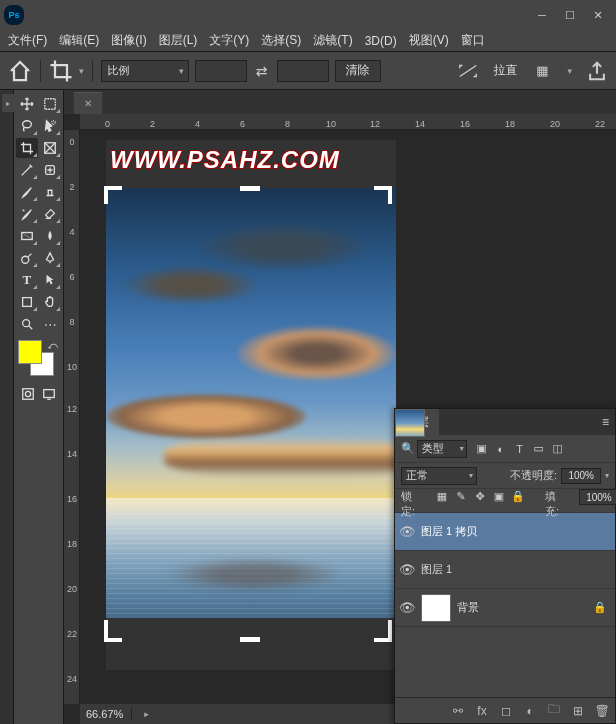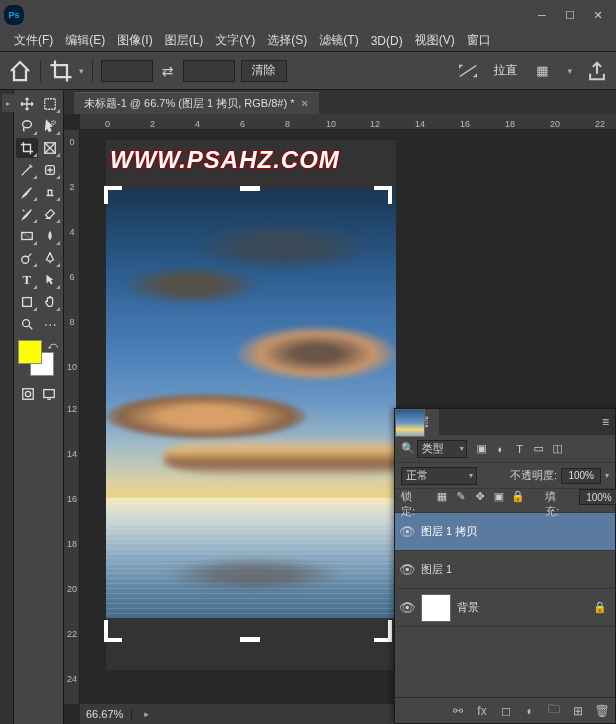--- a/index.html
+++ b/index.html
@@ -1,21 +1,21 @@
 <!DOCTYPE html>
 <html><head>
 <meta charset="utf-8">
 <style>
 * { margin:0; padding:0; box-sizing:border-box; font-family:"Segoe UI",Arial,sans-serif; -webkit-user-select:none; user-select:none; }
 body { width:616px; height:724px; background:#2a2a2a; overflow:hidden; position:relative; }
 .titlebar { height:30px; background:#454545; display:flex; align-items:center; padding:0 4px; }
 .titlebar .ps-logo { width:20px; height:20px; background:#001d34; color:#00a4e4; font-size:9px; font-weight:bold; display:flex; align-items:center; justify-content:center; margin-right:8px; border-radius:8px; }
 .winctrl { margin-left:auto; display:flex; }
 .winctrl span { width:28px; height:30px; display:flex; align-items:center; justify-content:center; color:#ccc; font-size:11px; cursor:pointer; }
-.menubar { height:22px; background:#454545; display:flex; align-items:center; padding:0 8px; border-bottom:1px solid #1a1a1a; }
+.menubar { height:22px; background:#454545; display:flex; align-items:center; padding:0 2px; border-bottom:1px solid #1a1a1a; }
 .menubar span { color:#ddd; font-size:12px; padding:2px 6px; cursor:pointer; }
 .optionsbar { height:38px; background:#454545; display:flex; align-items:center; padding:0 8px; gap:6px; border-bottom:1px solid #1a1a1a; }
 .opt-home { width:24px; height:24px; display:flex; align-items:center; justify-content:center; color:#ddd; }
 .opt-crop { width:24px; height:24px; display:flex; align-items:center; justify-content:center; color:#ddd; }
 .opt-sep { width:1px; height:22px; background:#2a2a2a; margin:0 2px; }
 .opt-select { height:22px; background:#3a3a3a; border:1px solid #222; color:#ddd; font-size:11px; padding:0 20px 0 6px; position:relative; display:flex; align-items:center; }
 .opt-select::after { content:"▾"; position:absolute; right:4px; color:#aaa; font-size:9px; }
 .opt-input { width:52px; height:22px; background:#3a3a3a; border:1px solid #222; color:#ddd; font-size:11px; padding:0 4px; }
 .opt-swap { width:18px; height:18px; color:#ccc; display:flex; align-items:center; justify-content:center; font-size:14px; }
 .opt-btn { height:22px; background:#3a3a3a; border:1px solid #222; color:#ddd; font-size:12px; padding:0 10px; display:flex; align-items:center; cursor:pointer; }
@@ -132,20 +132,21 @@
       </svg>
     </div>
   <div class="opt-sep"></div>
   <div class="opt-crop">
       <svg viewBox="0 0 16 16">
         <path d="M4 1 V12 H15 M1 4 H12 V15" stroke="#ddd" fill="none" stroke-width="1.5"></path>
       </svg>
     </div>
   <span style="color:#aaa;font-size:9px">▾</span>
   <div class="opt-sep"></div>
+  <div class="opt-select" style="width:88px">比例</div>
   <input class="opt-input" style="">
   <div class="opt-swap">⇄</div>
   <input class="opt-input" style="">
   <div class="opt-btn">清除</div>
   <div class="opt-right">
     <div class="opt-icon">
         <svg viewBox="0 0 16 16">
           <path d="M2 12 L14 4 M4 4 H2 V6 M12 12 H14 V10" stroke="#ccc" fill="none"></path>
         </svg>
       </div>
@@ -316,21 +317,20 @@
             <rect x="2" y="3" width="12" height="9"></rect>
             <path d="M6 14 H10"></path>
           </svg>
         </div>
     </div>
   </div>
 
   <div class="canvas-area">
     <div class="doc-tabs">
       <div class="doc-tab">
-        <span>未标题-1 @ 66.7% (图层 1 拷贝, RGB/8#) *</span>
         <span class="x">✕</span>
       </div>
     </div>
 
     <div class="ruler-top">
       <span style="left:25px">0</span>
       <span style="left:70px">2</span>
       <span style="left:115px">4</span>
       <span style="left:160px">6</span>
       <span style="left:205px">8</span>

